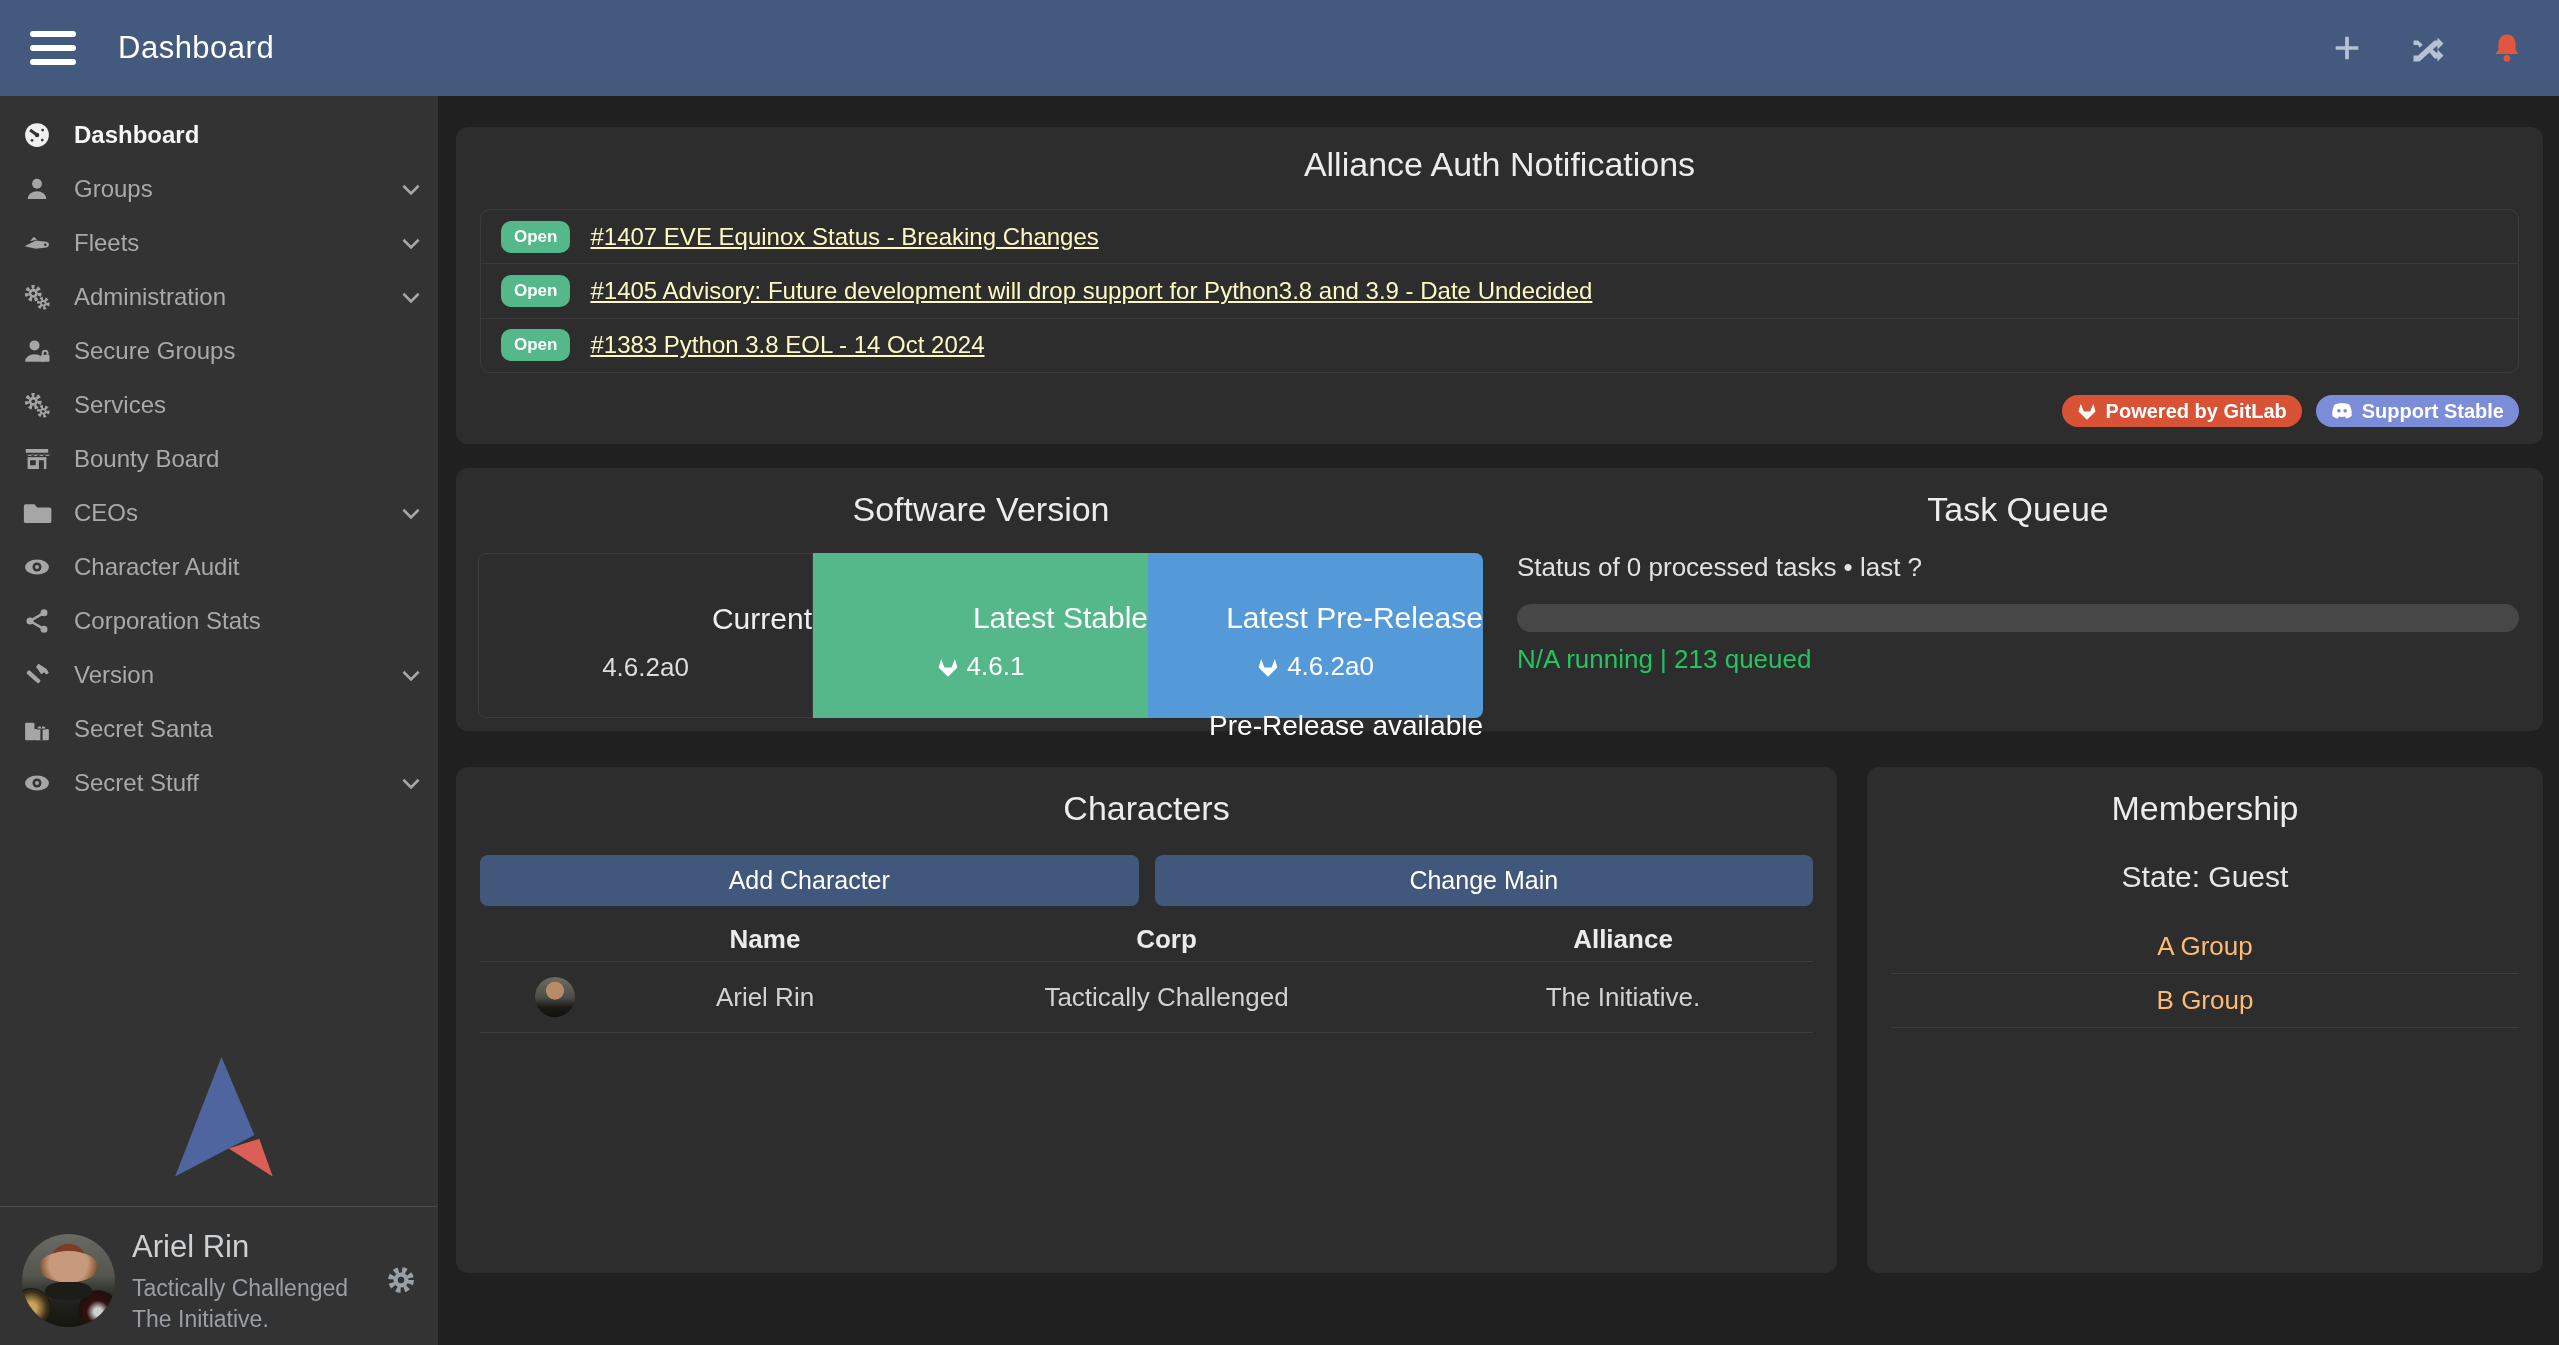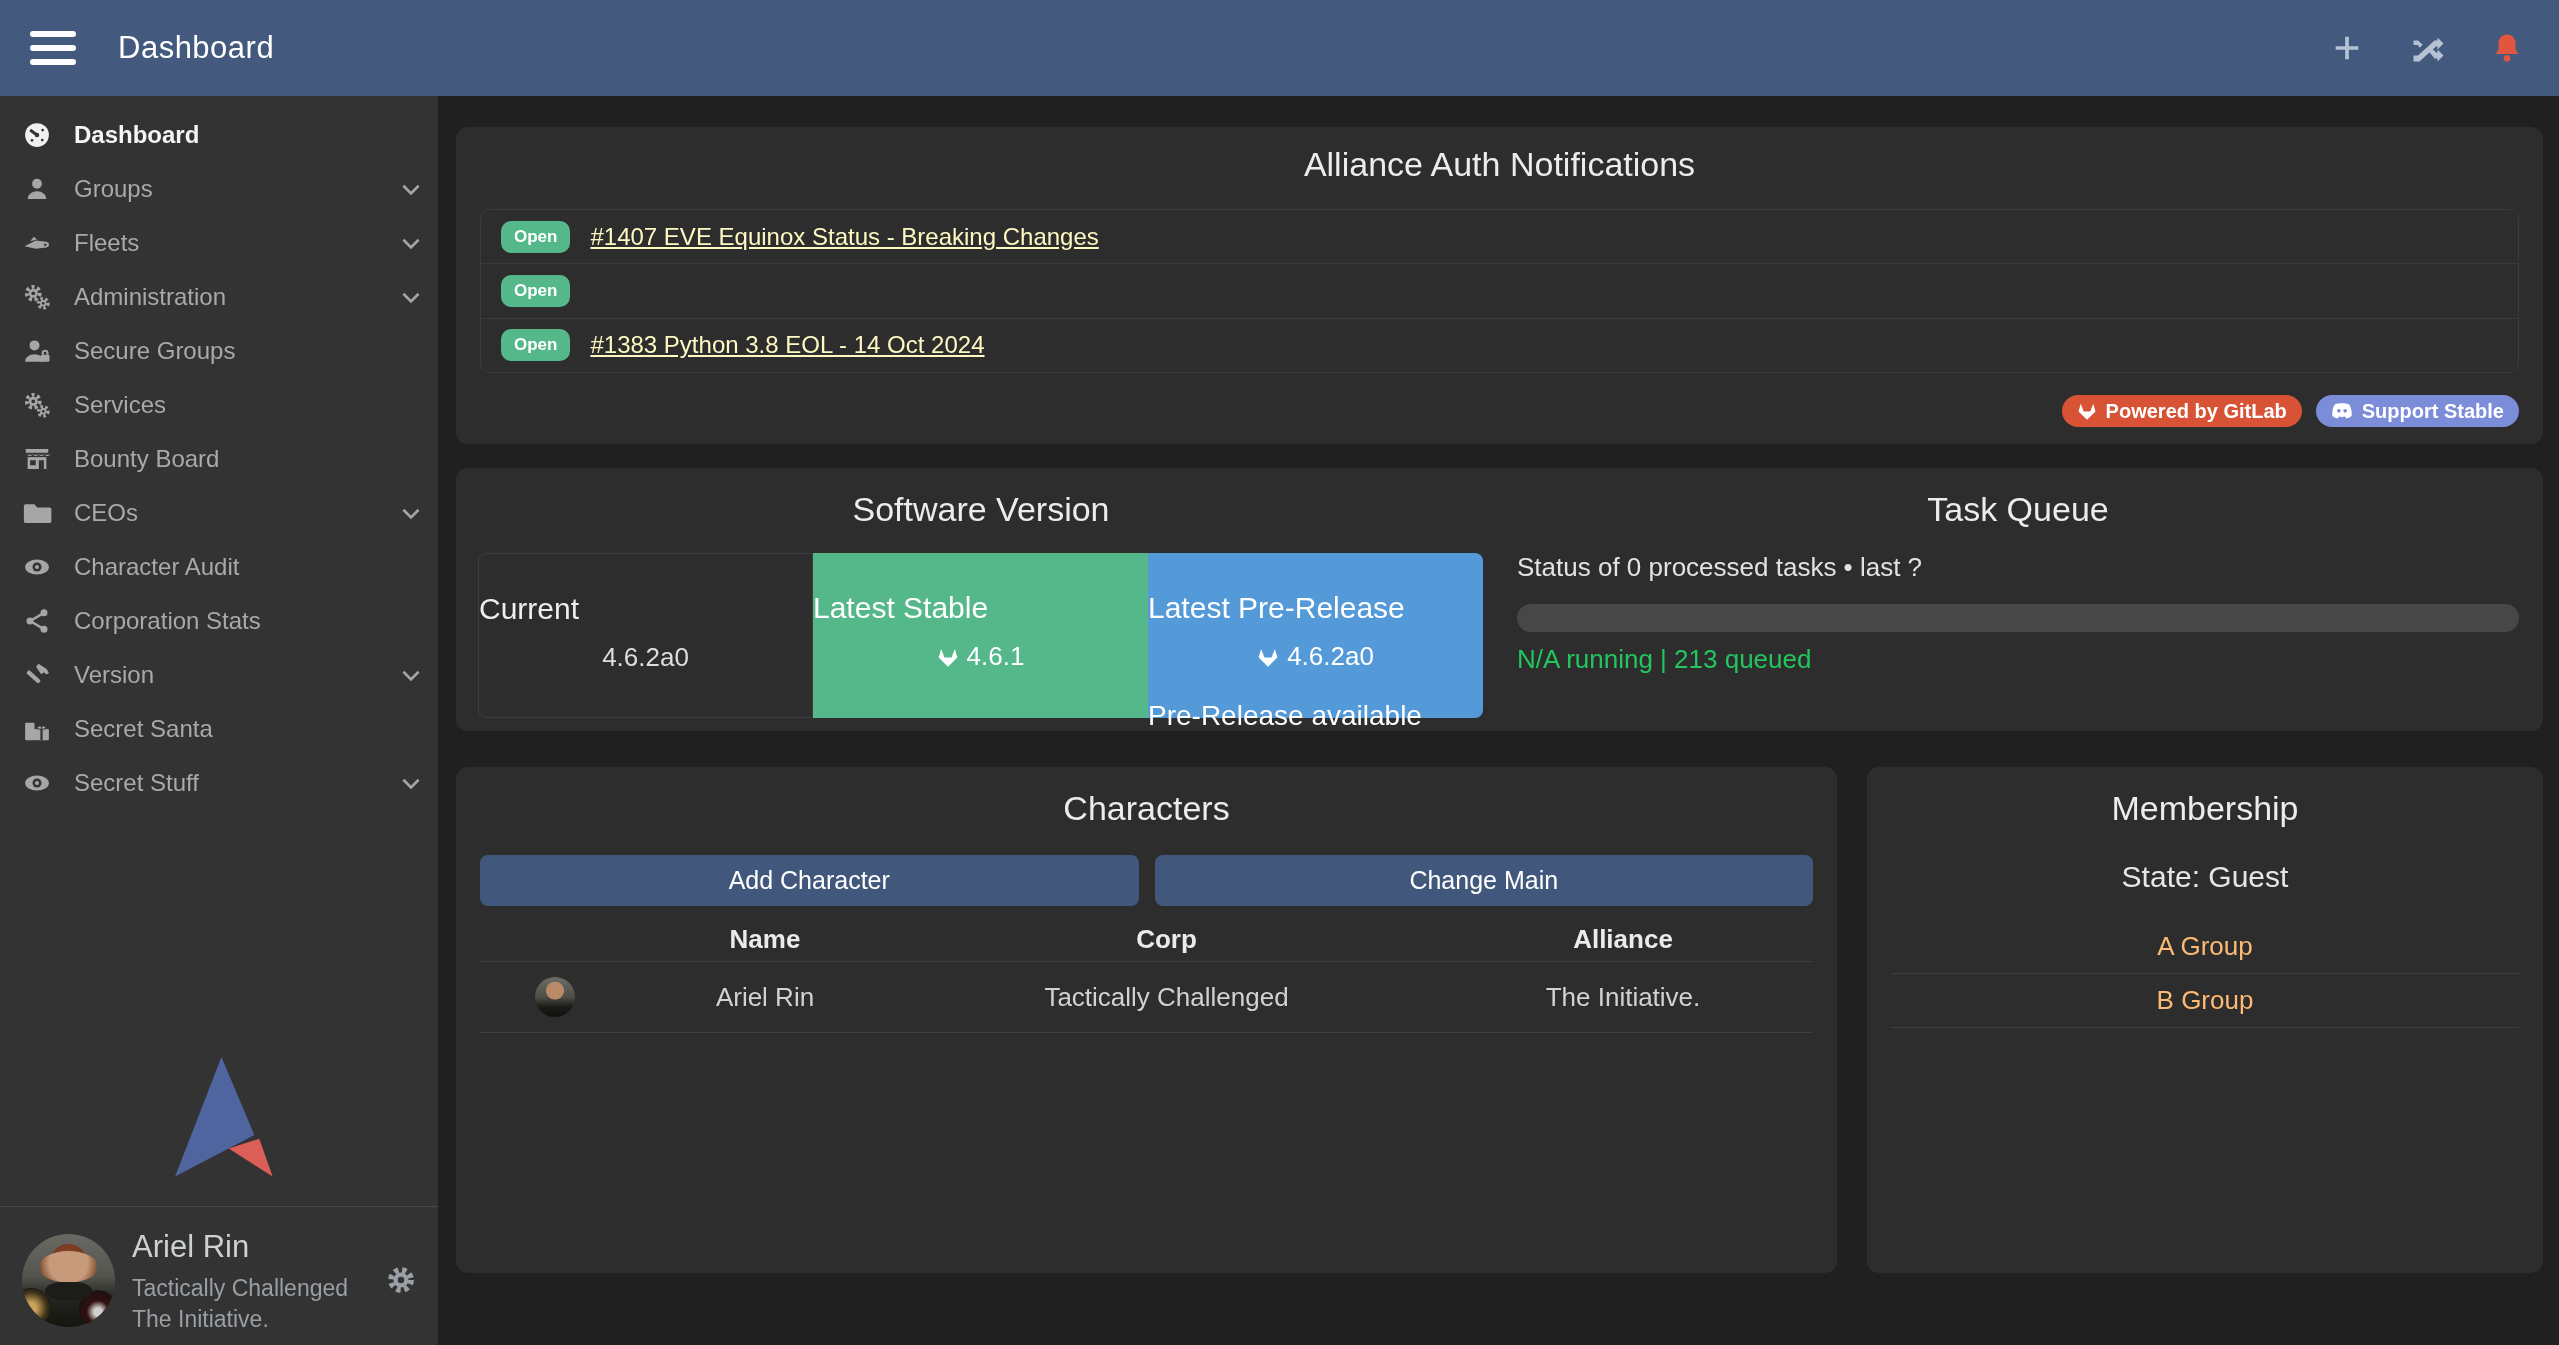--- a/index.html
+++ b/index.html
@@ -85,21 +85,21 @@
     height:32px; border-radius:16px; display:flex; align-items:center; gap:9px;
     padding:0 15px; color:#ffffff; font-size:20px; font-weight:700; cursor:pointer;
   }
   .pill-gitlab { background:#d85236; }
   .pill-discord { background:#7b8cd9; }
 
   .panel-version { left:456px; top:468px; width:2087px; height:263px; }
   .sv-title { position:absolute; left:22px; top:22px; width:1006px; }
   .tq-title { position:absolute; left:1061px; top:22px; width:1002px; }
   .ver-row { position:absolute; left:22px; top:85px; height:165px; display:flex; }
-  .ver-box { width:335px; text-align:left; padding-top:38px; }
+  .ver-box { width:335px; text-align:right; padding-top:48px; }
   .ver-box .v-label { font-size:30px; color:#eeeeee; margin-bottom:16px; }
   .ver-box .v-line { font-size:26px; color:#dddddd; display:flex; align-items:center; justify-content:center; gap:8px; }
   .ver-box .v-sub { font-size:28px; color:#ffffff; margin-top:28px; }
   .ver-current { border:1px solid #3c3c3c; border-radius:8px 0 0 8px; }
   .ver-stable { background:#55b88a; }
   .ver-stable .v-label, .ver-stable .v-line { color:#ffffff; }
   .ver-pre { background:#549ad9; border-radius:0 8px 8px 0; }
   .ver-pre .v-label, .ver-pre .v-line { color:#ffffff; }
 
   .tq-status { position:absolute; left:1061px; top:84px; font-size:26px; color:#e2e2e2; }
@@ -389,20 +389,21 @@
 
 <div class="panel panel-notif">
   <div class="panel-title">Alliance Auth Notifications</div>
   <div class="notif-list">
     <div class="notif-row">
       <span class="badge-open">Open</span>
       <a class="notif-link">#1407 EVE Equinox Status - Breaking Changes</a>
     </div>
     <div class="notif-row">
       <span class="badge-open">Open</span>
+      <a class="notif-link">#1405 Advisory: Future development will drop support for Python3.8 and 3.9 - Date Undecided</a>
     </div>
     <div class="notif-row">
       <span class="badge-open">Open</span>
       <a class="notif-link">#1383 Python 3.8 EOL - 14 Oct 2024</a>
     </div>
   </div>
   <div class="foot-badges">
     <div class="pill-btn pill-gitlab">
       <svg width="20" height="20" viewBox="0 0 16 16">
           <polygon points="8,15 1.2,8.3 3,2.2 5.4,8.3 10.6,8.3 13,2.2 14.8,8.3" fill="#ffffff"></polygon>

